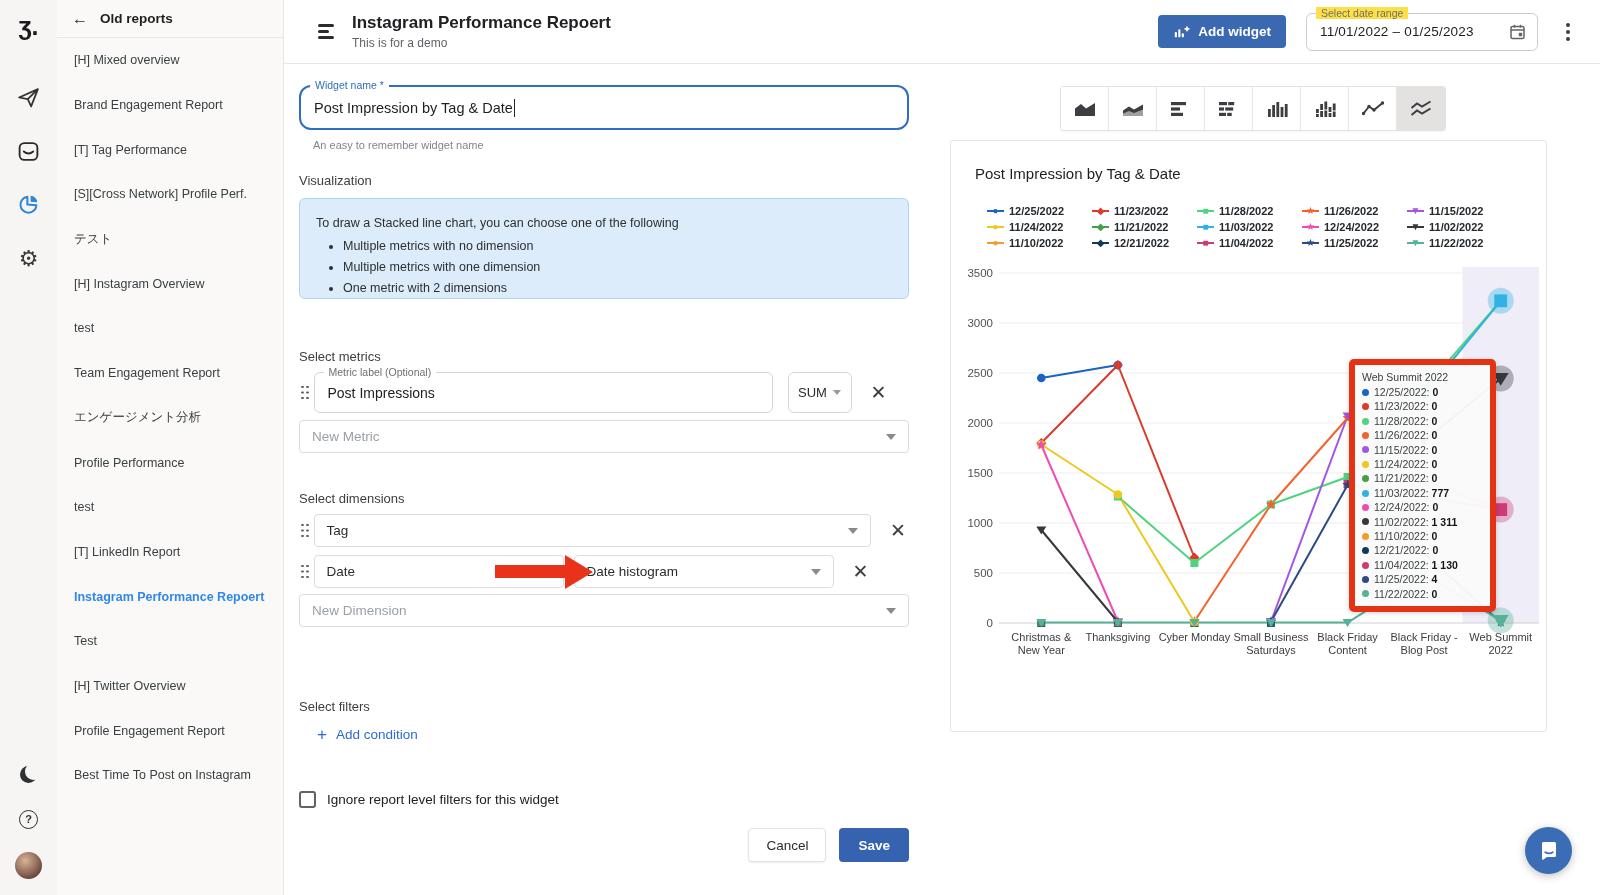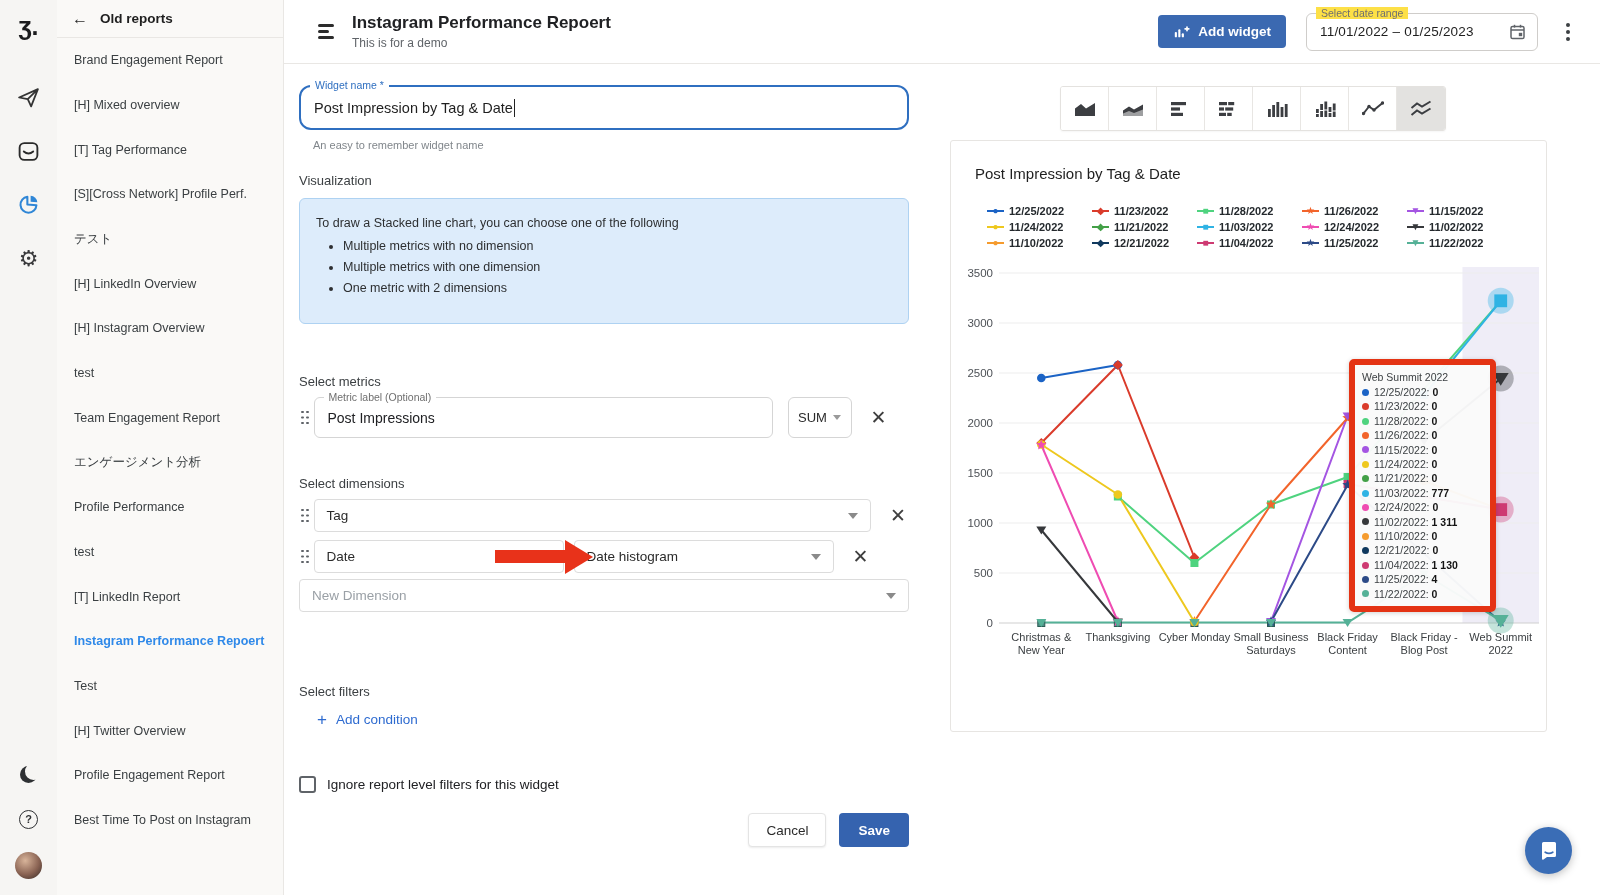--- a/index.html
+++ b/index.html
@@ -45,21 +45,21 @@
 .wname{position:relative;height:45px;border:2px solid #2f6fc0;border-radius:12px;display:flex;align-items:center;padding:4px 13px;font-size:14.5px;color:#1f1f1f;cursor:text}
 .wname .notch{color:#2f6fc0;top:-8px}
 .caretbar{width:1.5px;height:18px;background:#222;margin-left:1px}
 .helper{font-size:11px;color:#80868b;margin:9px 0 0 14px}
 .seclabel{font-size:13px;color:#3c4043}
 .mt22{margin-top:22px}
 .select{height:31px;border:1px solid #dcdcdc;border-radius:4px;display:flex;align-items:center;padding:0 12px;font-size:13.5px;color:#2b2b2b;background:#fff;cursor:pointer}
 .select .carett{margin-left:auto}
 .carett{width:0;height:0;border-left:5px solid transparent;border-right:5px solid transparent;border-top:6px solid #8a8a8a;flex:none}
 .placeholder{color:#9aa0a6}
-.infobox{margin-top:10px;background:#ddecfb;border:1px solid #aed2f2;border-radius:6px;padding:17px 16px 28px;font-size:12.5px;color:#2d2f31}
+.infobox{margin-top:10px;background:#ddecfb;border:1px solid #aed2f2;border-radius:6px;padding:17px 16px 3px;font-size:12.5px;color:#2d2f31}
 .infobox ul{margin:9px 0 0 27px}
 .infobox li{margin-top:7px}
 .mrow{display:flex;align-items:center;margin-top:8px}
 .dots{width:2.5px;height:2.5px;border-radius:50%;background:#5f6368;flex:none;margin:0 10px 11px 2px;box-shadow:5px 0 0 #5f6368,0 5.5px 0 #5f6368,5px 5.5px 0 #5f6368,0 11px 0 #5f6368,5px 11px 0 #5f6368}
 .mfield{position:relative;width:459px;height:41px;border:1px solid #d5d5d5;border-radius:6px;display:flex;align-items:center;padding:0 13px;font-size:14px;color:#202124;background:#fff}
 .sumbox{width:64px;height:41px;border:1px solid #d5d5d5;border-radius:6px;margin-left:15px;display:flex;align-items:center;justify-content:center;gap:6px;font-size:13px;color:#2b2b2b;cursor:pointer;background:#fff}
 .sumbox .carett{border-top-color:#9a9a9a;border-left-width:4px;border-right-width:4px;border-top-width:5px}
 .xbtn{margin-left:16px;width:22px;text-align:center;font-size:19px;color:#3f3f3f;cursor:pointer;line-height:1}
 .wide-select{height:33px}
 .dimsel{flex:1}
@@ -134,26 +134,25 @@
     <span class="avatar"></span>
   </div>
 </nav>
 
 <aside class="sidebar">
   <div class="sb-head">
     <span class="sb-back">←</span>
     <span>Old reports</span>
   </div>
   <div class="sb-list" id="sb-list">
+      <div class="sb-item">[H] Mixed overview</div>
       <div class="sb-item">Brand Engagement Report</div>
-      <div class="sb-item">[H] Mixed overview</div>
       <div class="sb-item">[T] Tag Performance</div>
       <div class="sb-item">[S][Cross Network] Profile Perf.</div>
       <div class="sb-item">テスト</div>
-      <div class="sb-item">[H] LinkedIn Overview</div>
       <div class="sb-item">[H] Instagram Overview</div>
       <div class="sb-item">test</div>
       <div class="sb-item">Team Engagement Report</div>
       <div class="sb-item">エンゲージメント分析</div>
       <div class="sb-item">Profile Performance</div>
       <div class="sb-item">test</div>
       <div class="sb-item">[T] LinkedIn Report</div>
       <div class="sb-item active">Instagram Performance Repoert</div>
       <div class="sb-item">Test</div>
       <div class="sb-item">[H] Twitter Overview</div>
@@ -227,20 +226,24 @@
         <span class="dots"></span>
         <div class="mfield">
           <span class="notch">Metric label (Optional)</span>
           <span>Post Impressions</span>
         </div>
         <div class="sumbox">
           <span>SUM</span>
             <span class="carett"></span>
         </div>
         <span class="xbtn">✕</span>
+      </div>
+      <div class="select wide-select" style="margin-top:7px">
+        <span class="placeholder">New Metric</span>
+        <span class="carett"></span>
       </div>
 
       <div class="seclabel" style="margin-top:38px">Select dimensions</div>
       <div class="mrow">
         <span class="dots"></span>
         <div class="select wide-select dimsel">
           <span>Tag</span>
           <span class="carett"></span>
         </div>
         <span class="xbtn">✕</span>

